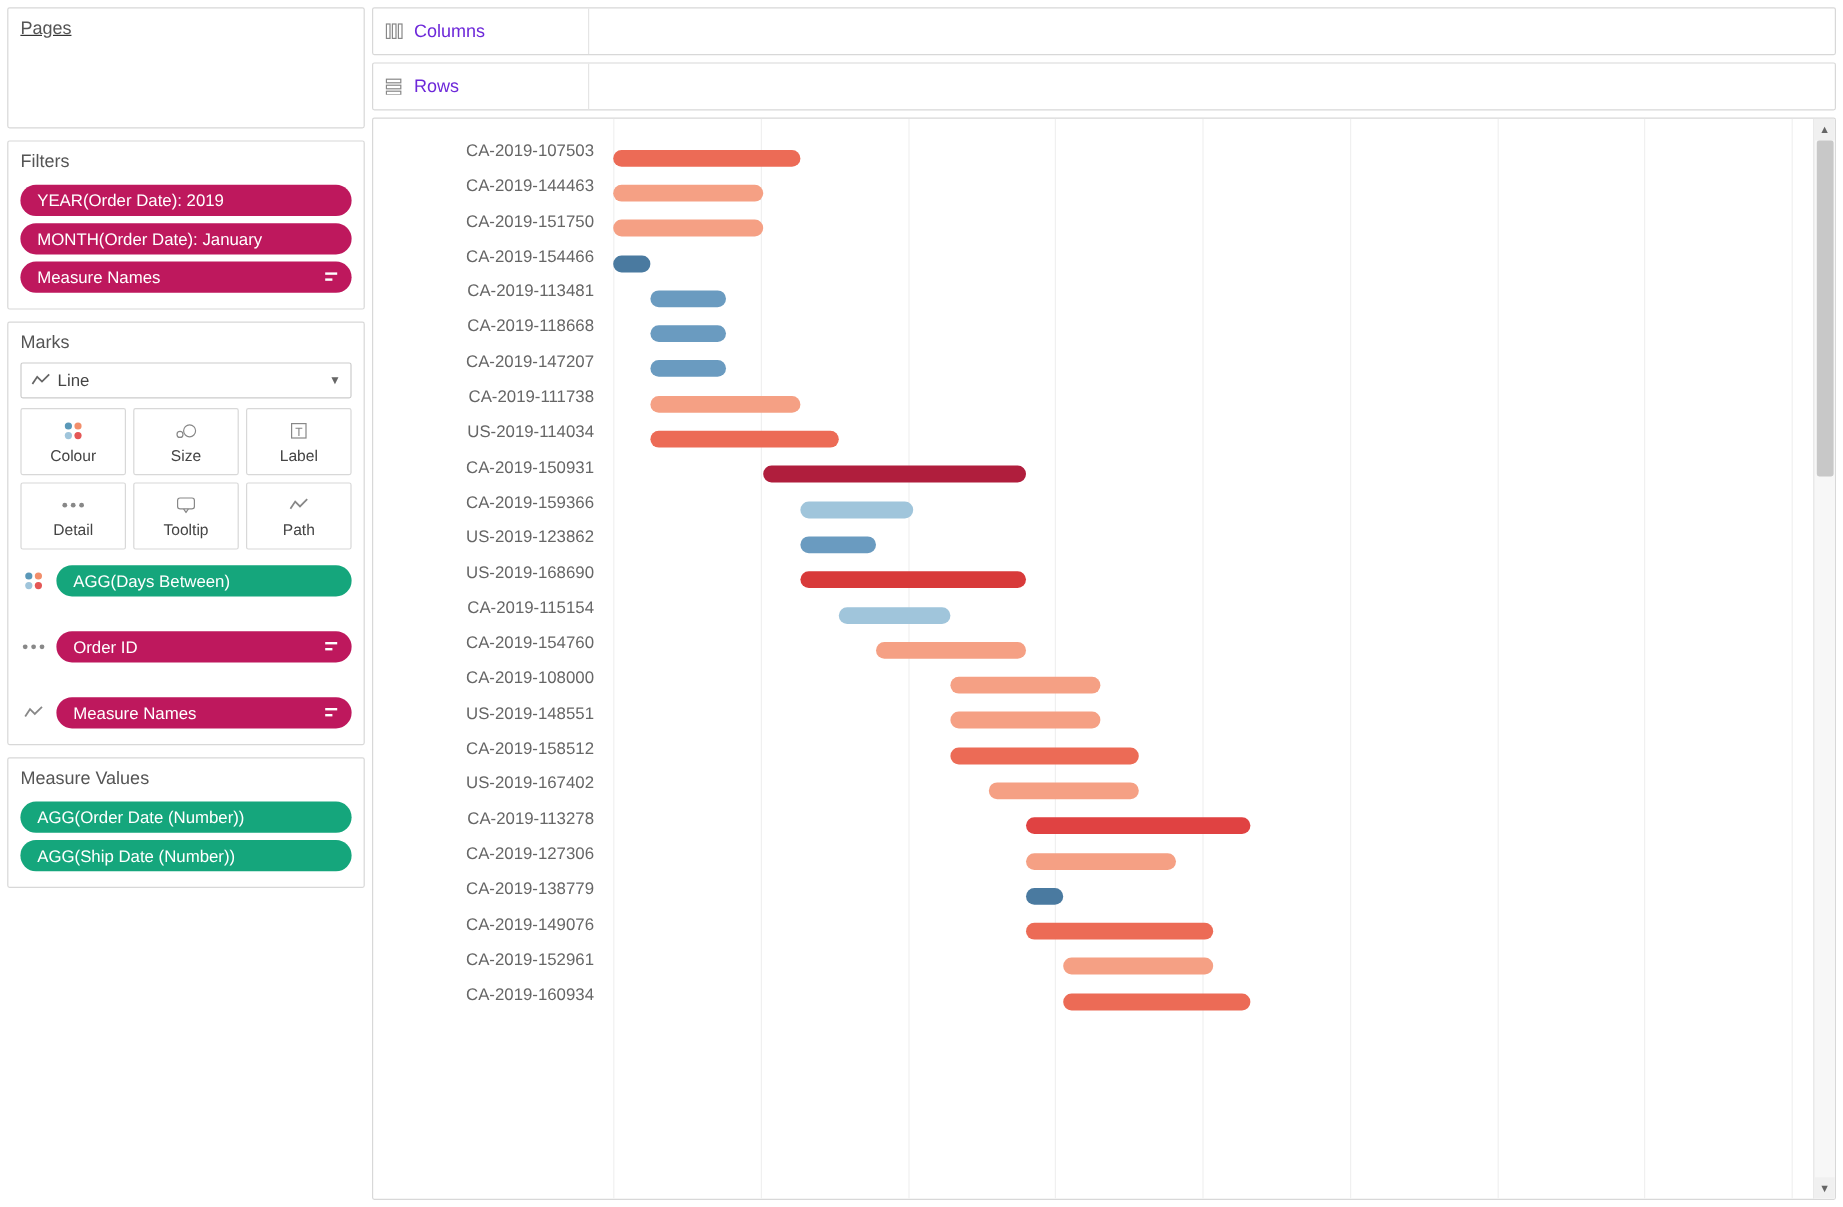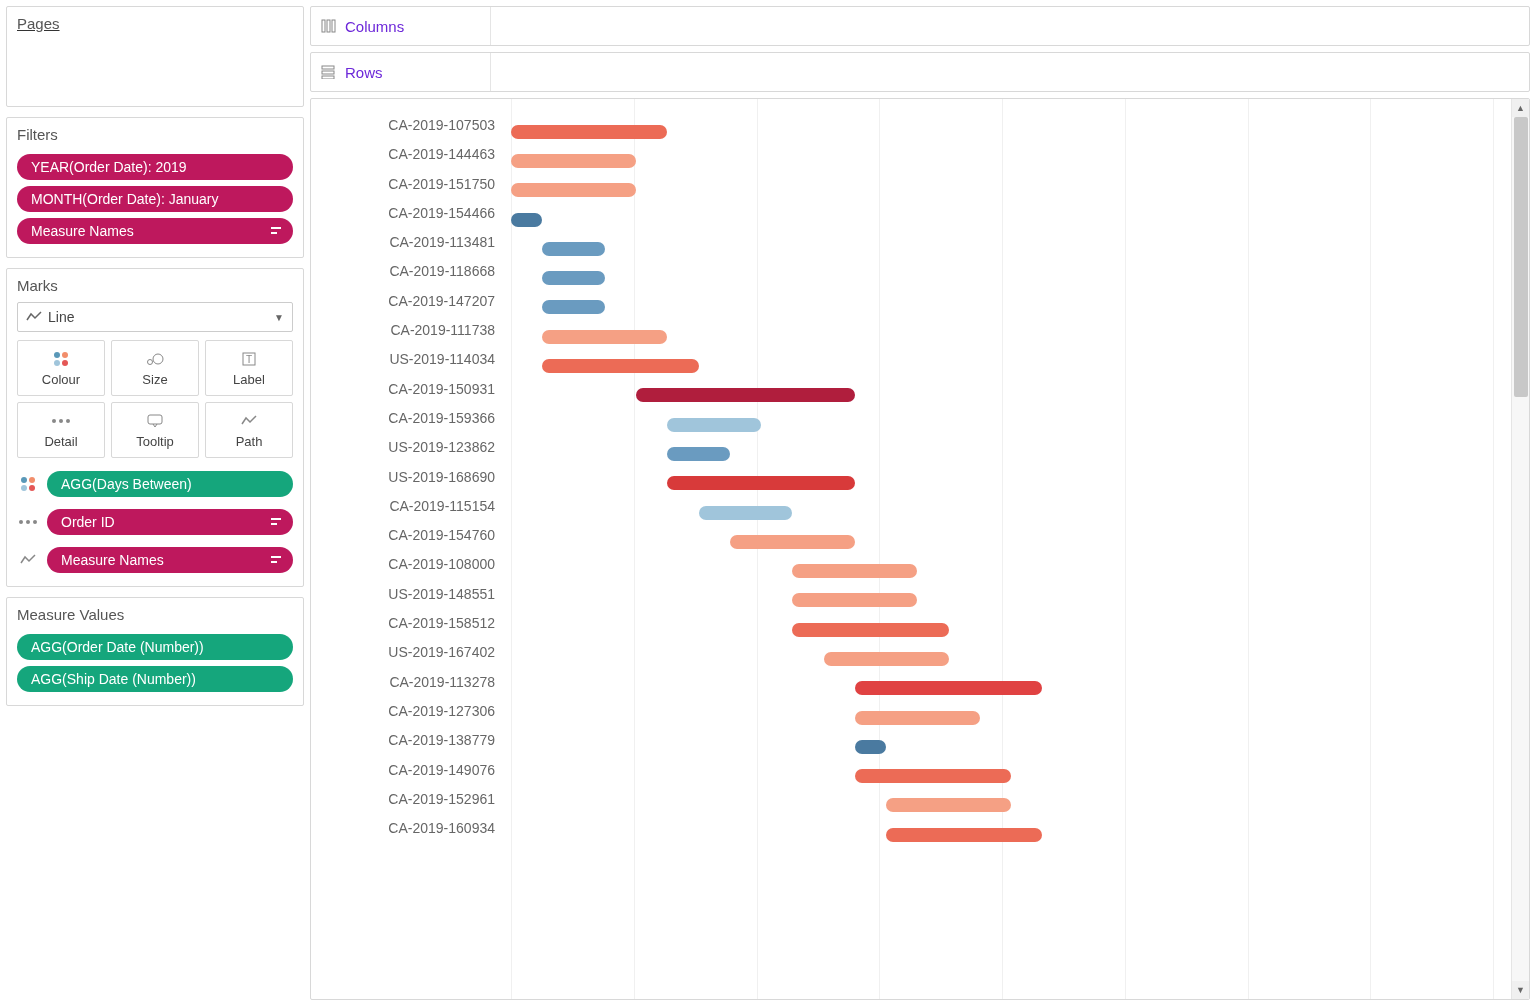--- a/index.html
+++ b/index.html
@@ -104,21 +104,21 @@
     display: flex;
     flex-direction: column;
     align-items: center;
     justify-content: center;
     gap: 4px;
     font-size: 13px;
     color: #444;
     background:#fff;
   }
   .mark-btn .ico { height: 18px; display:flex; align-items:center; justify-content:center; }
-  .mark-rows { display:flex; flex-direction:column; gap:6px; }
+  .mark-rows { display:flex; flex-direction:column; gap:23px; }
   .mark-row {
     display:flex;
     align-items:center;
     gap:8px;
   }
   .mark-row .small-ico {
     width: 22px; display:flex; justify-content:center; color:#666;
   }
   .mark-row .pill { flex:1; }
   .right-side {

